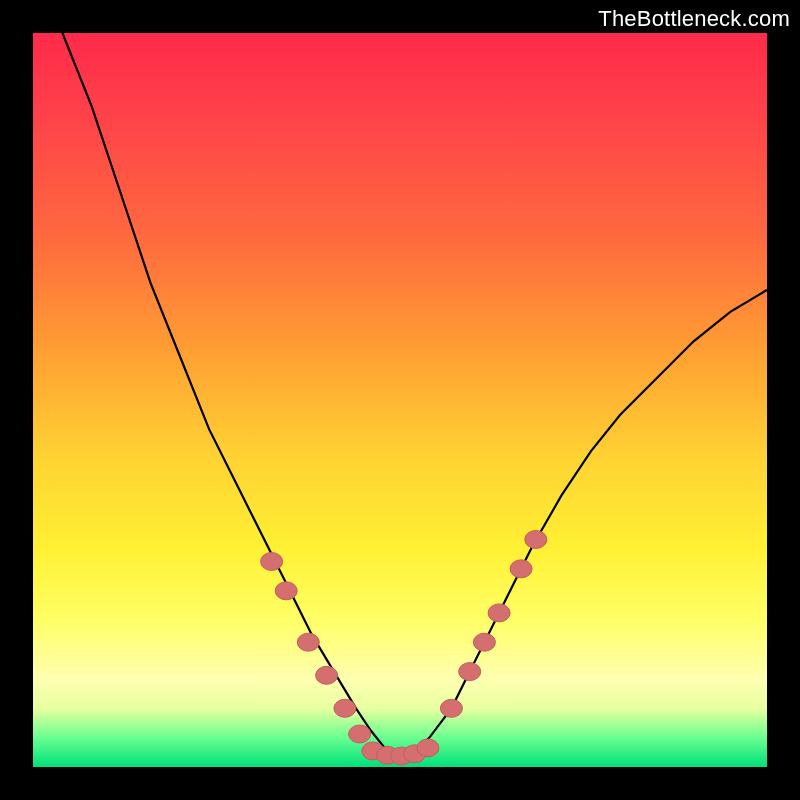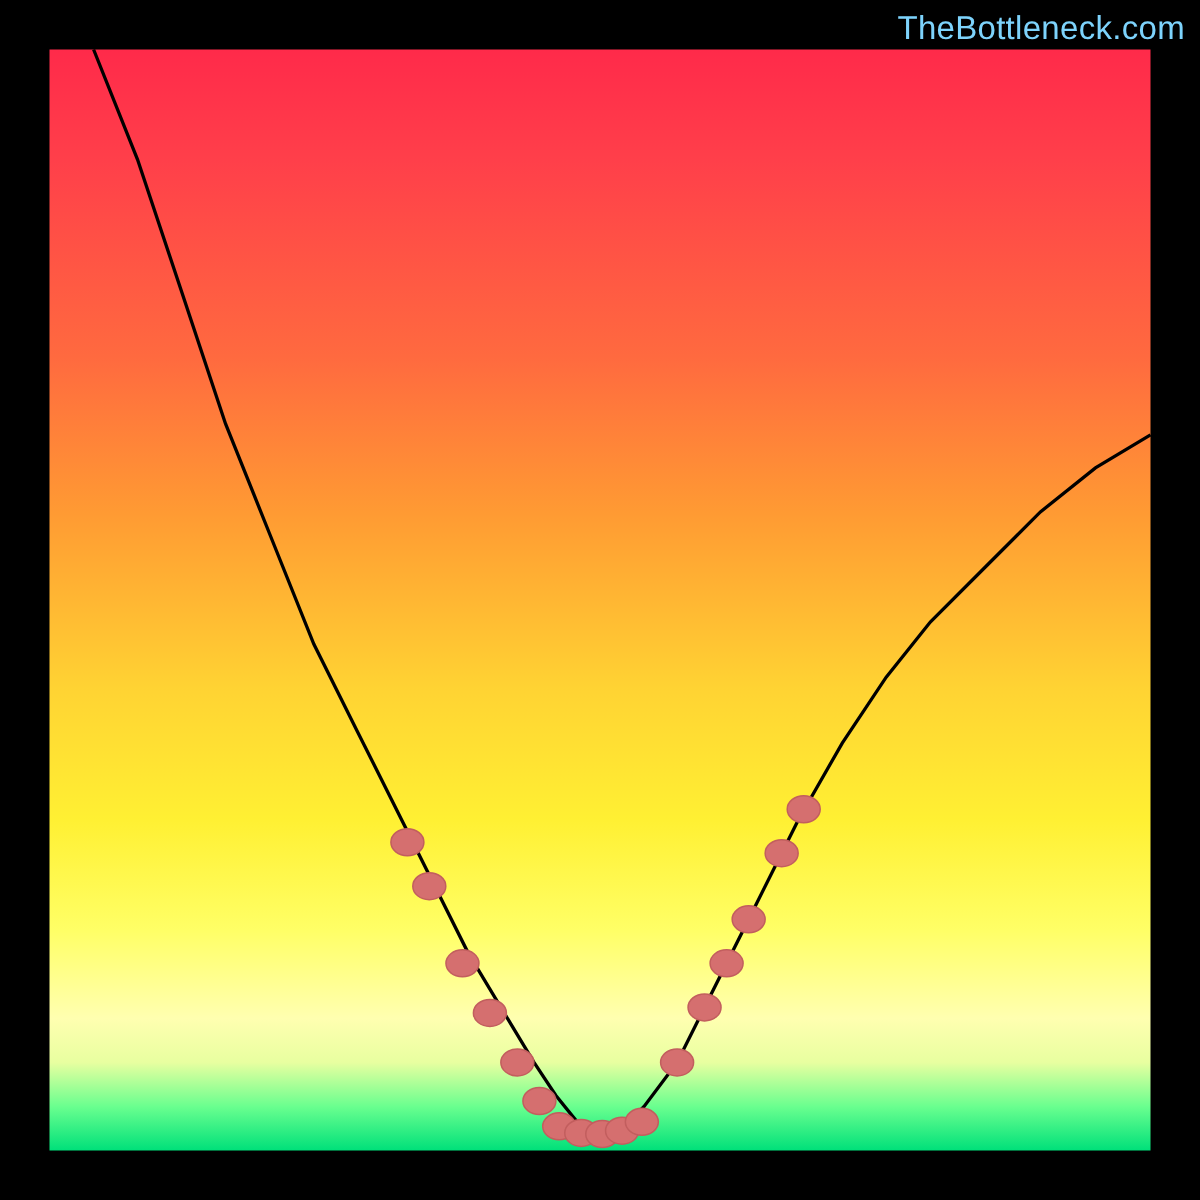--- a/index.html
+++ b/index.html
@@ -36,21 +36,21 @@
       #ffffb0 88%,
       #e8ffa0 92%,
       #6aff8f 96%,
       #00e07a 100%
     );
   }
   .watermark {
     position: absolute;
     top: 6px;
     right: 10px;
-    color: #7dd3fc;
+    color: #ffffff;
     font-size: 22px;
     font-weight: 500;
     letter-spacing: 0.2px;
     user-select: none;
   }
   svg.curve-layer {
     position: absolute;
     left: 0;
     top: 0;
     width: 734px;

